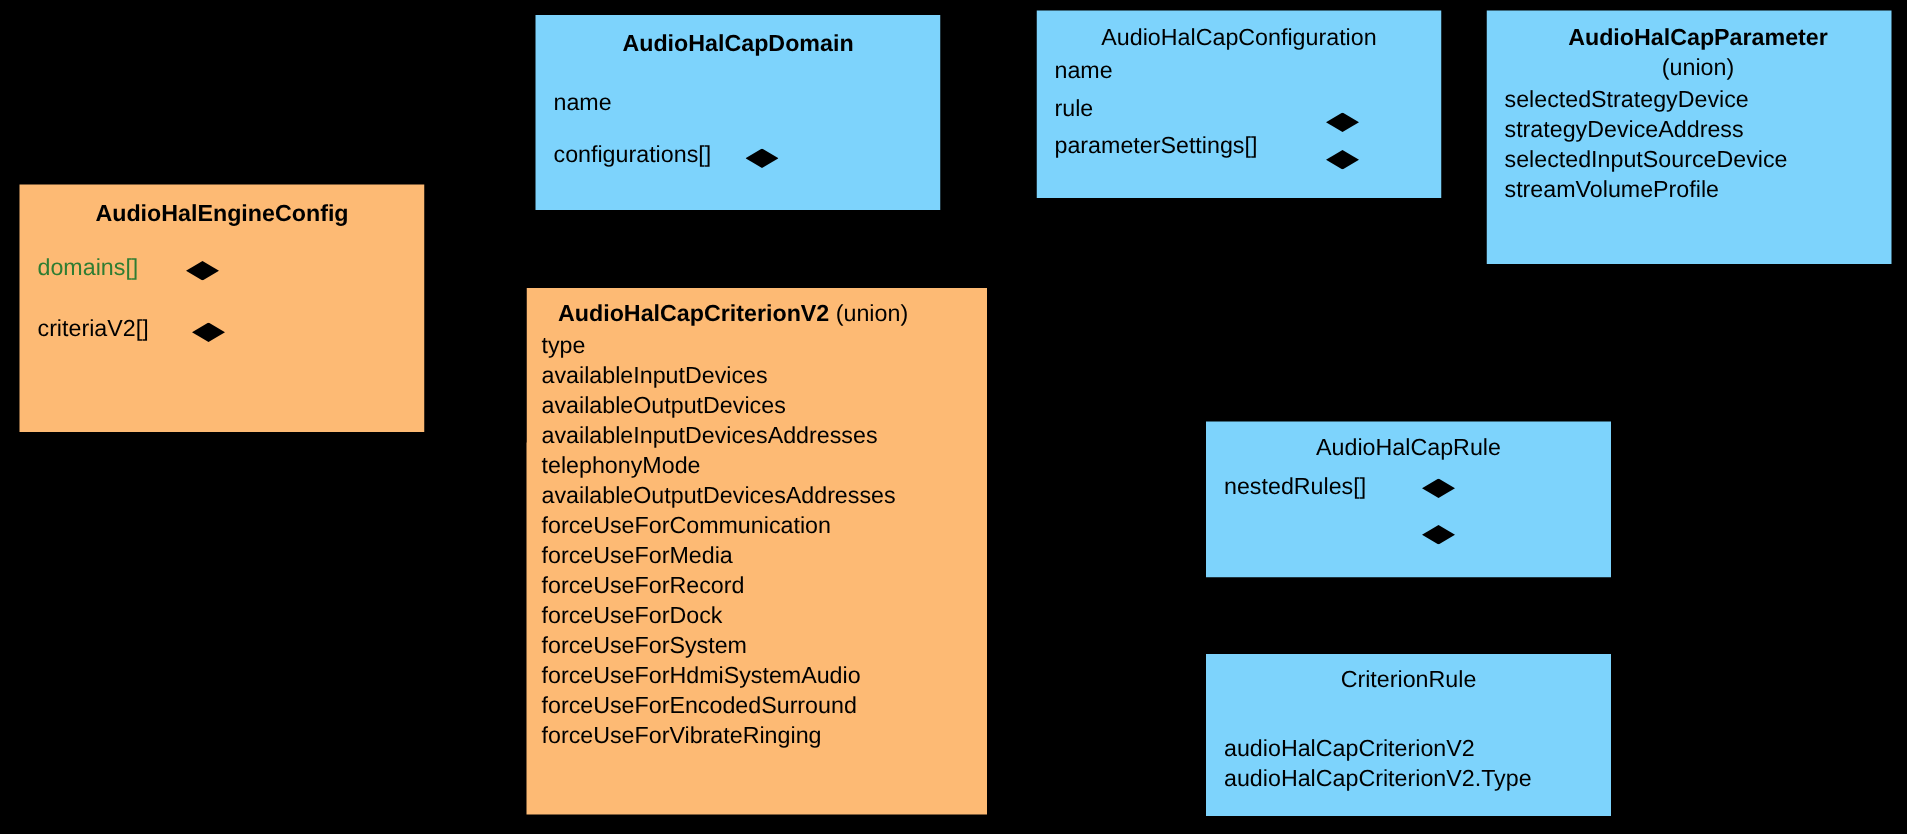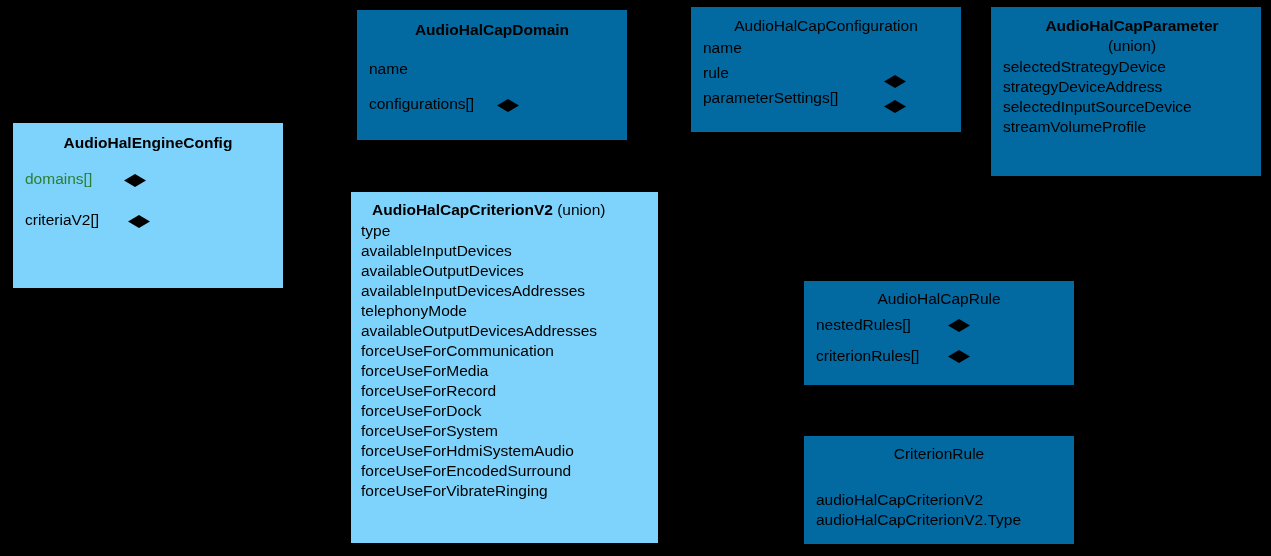--- a/index.html
+++ b/index.html
@@ -15,22 +15,22 @@
     overflow: hidden;
     font-family: "Liberation Sans", sans-serif;
   }
   .node {
     position: absolute;
     box-sizing: border-box;
     color: #000000;
     font-size: 15.5px;
     line-height: 20px;
   }
-  .node.green { background: #0369a1; }
-  .node.grey  { background: #7dd3fc; }
+  .node.green { background: #7dd3fc; }
+  .node.grey  { background: #fdba74; }
 
   .title {
     text-align: center;
     white-space: nowrap;
     font-size: 15.5px;
     line-height: 20px;
   }
   .title.bold { font-weight: bold; }
   .title .sub { font-weight: normal; }
 
@@ -158,21 +158,20 @@
       <div class="attr">forceUseForVibrateRinging</div>
     </div>
   </div>
 
   <div class="node green" style="left:804px; top:281px; width:270px; height:104px; padding:8px 12px 0 12px;">
     <div class="title">
       <span>AudioHalCapRule</span>
     </div>
     <div class="attrs" style="margin-top:6px;">
       <div class="attr">nestedRules[]</div>
-      <div class="attr" style="margin-top:11px;">criterionRules[]</div>
     </div>
   </div>
 
   <div class="node green" style="left:804px; top:436px; width:270px; height:108px; padding:8px 12px 0 12px;">
     <div class="title">
       <span>CriterionRule</span>
     </div>
     <div class="attrs" style="margin-top:26px;">
       <div class="attr">audioHalCapCriterionV2</div>
       <div class="attr">audioHalCapCriterionV2.Type</div>

